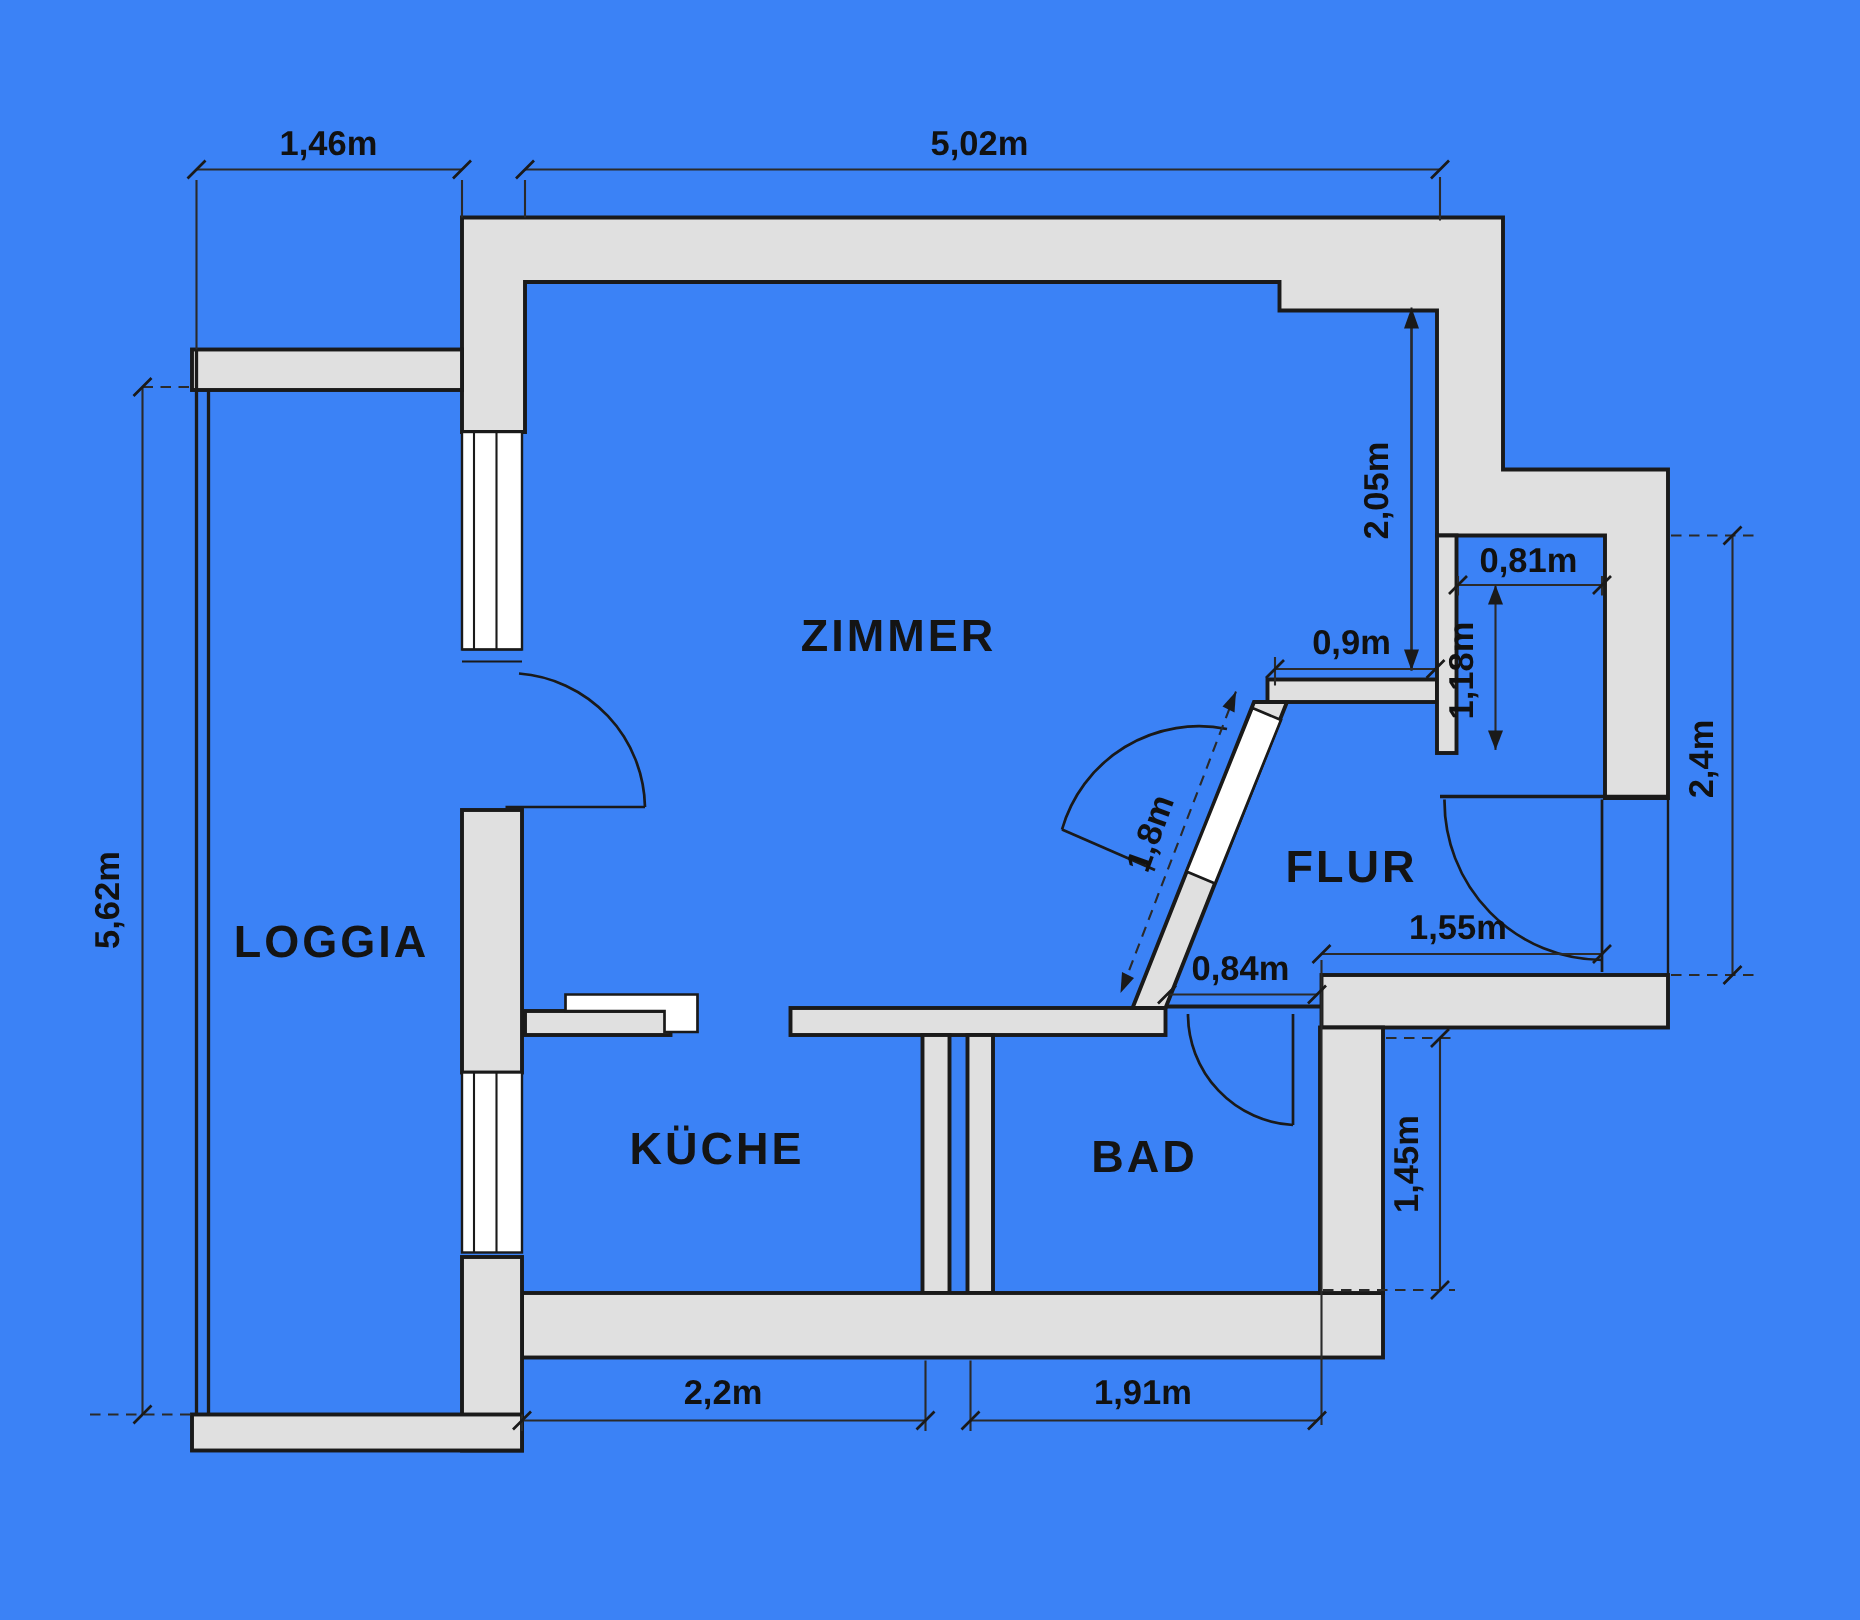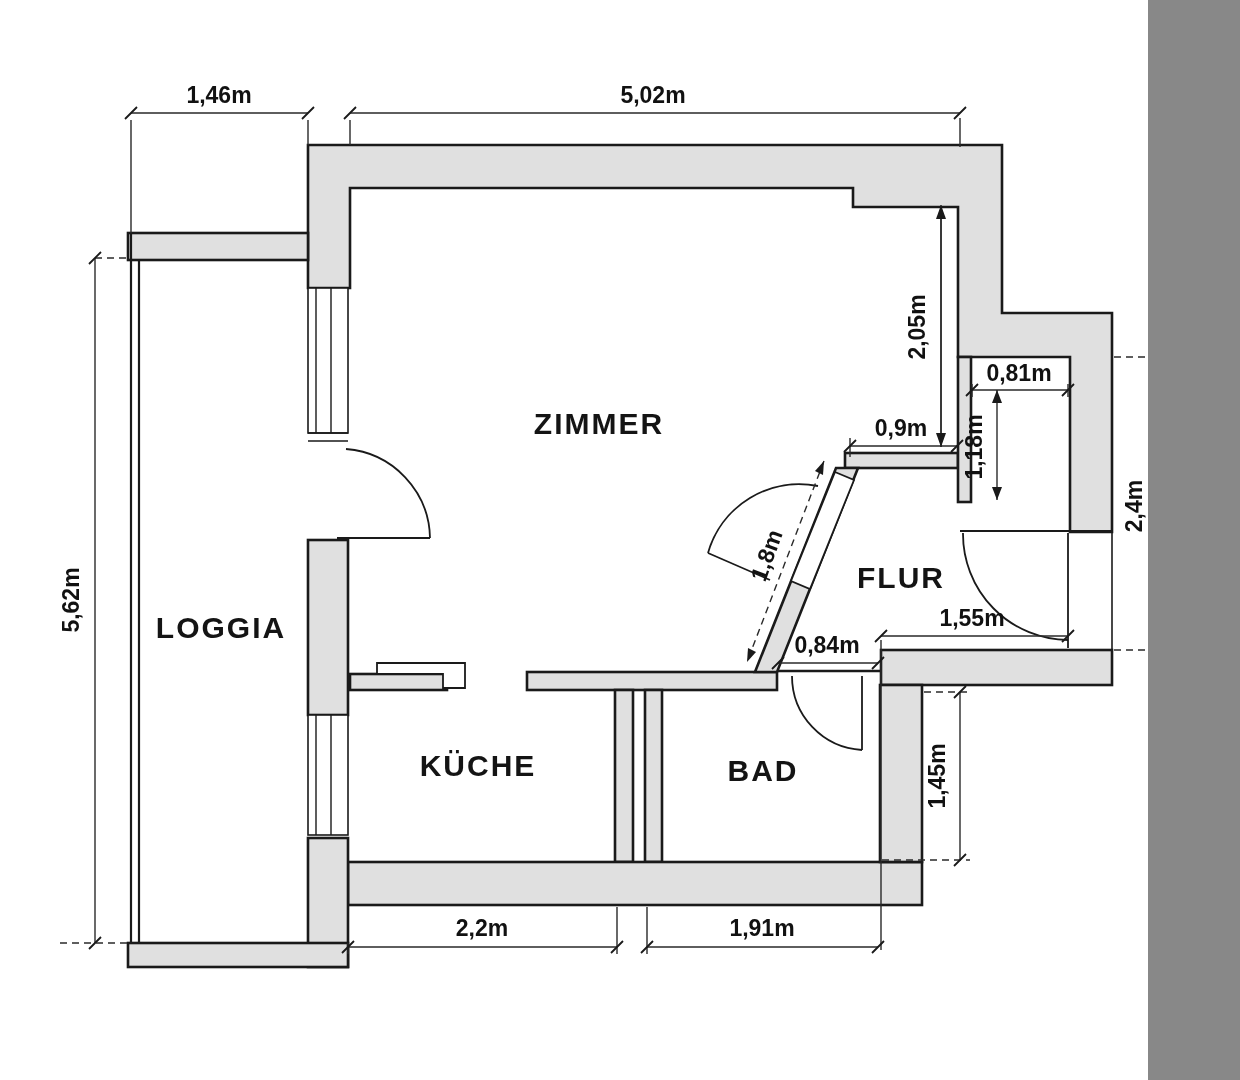--- a/index.html
+++ b/index.html
@@ -1,17 +1,17 @@
 <!DOCTYPE html>
 <html><head>
 <meta charset="utf-8">
 <style>
   html,body{margin:0;padding:0;background:#888;}
   .page{
-    width:1148px;height:1080px;background:#ffffff;position:relative;
+    width:1240px;height:1080px;background:#3b82f6;position:relative;
     font-family:"Liberation Sans", sans-serif;overflow:hidden;
   }
   svg{display:block}
   .wall{fill:#e0e0e0;stroke:#1a1a1a;stroke-width:2.6;stroke-linejoin:miter;}
   .leaf{fill:#ffffff;stroke:#1a1a1a;stroke-width:1.8;}
   .blk{stroke:#1a1a1a;fill:none;}
   .win{stroke:#1a1a1a;stroke-width:1.6;fill:#ffffff;}
   .winl{stroke:#1a1a1a;stroke-width:1.4;fill:none;}
   .door{stroke:#1a1a1a;stroke-width:1.8;fill:none;}
   .dim{stroke:#2a2a2a;stroke-width:1.4;fill:none;}

